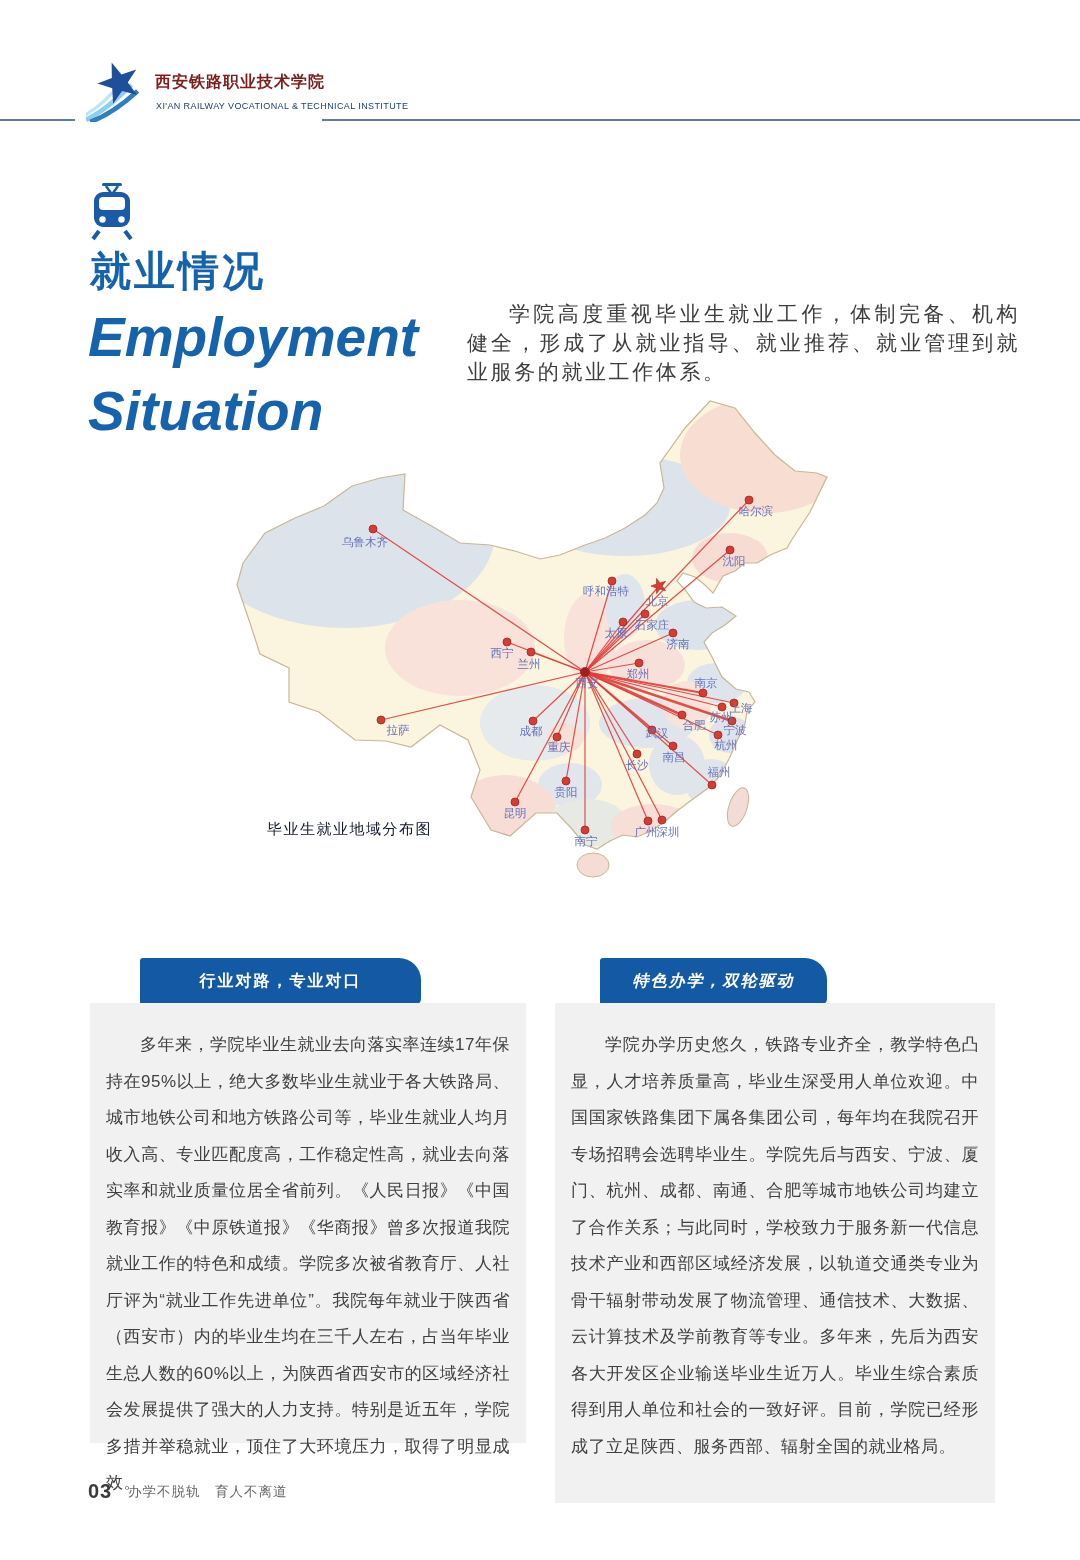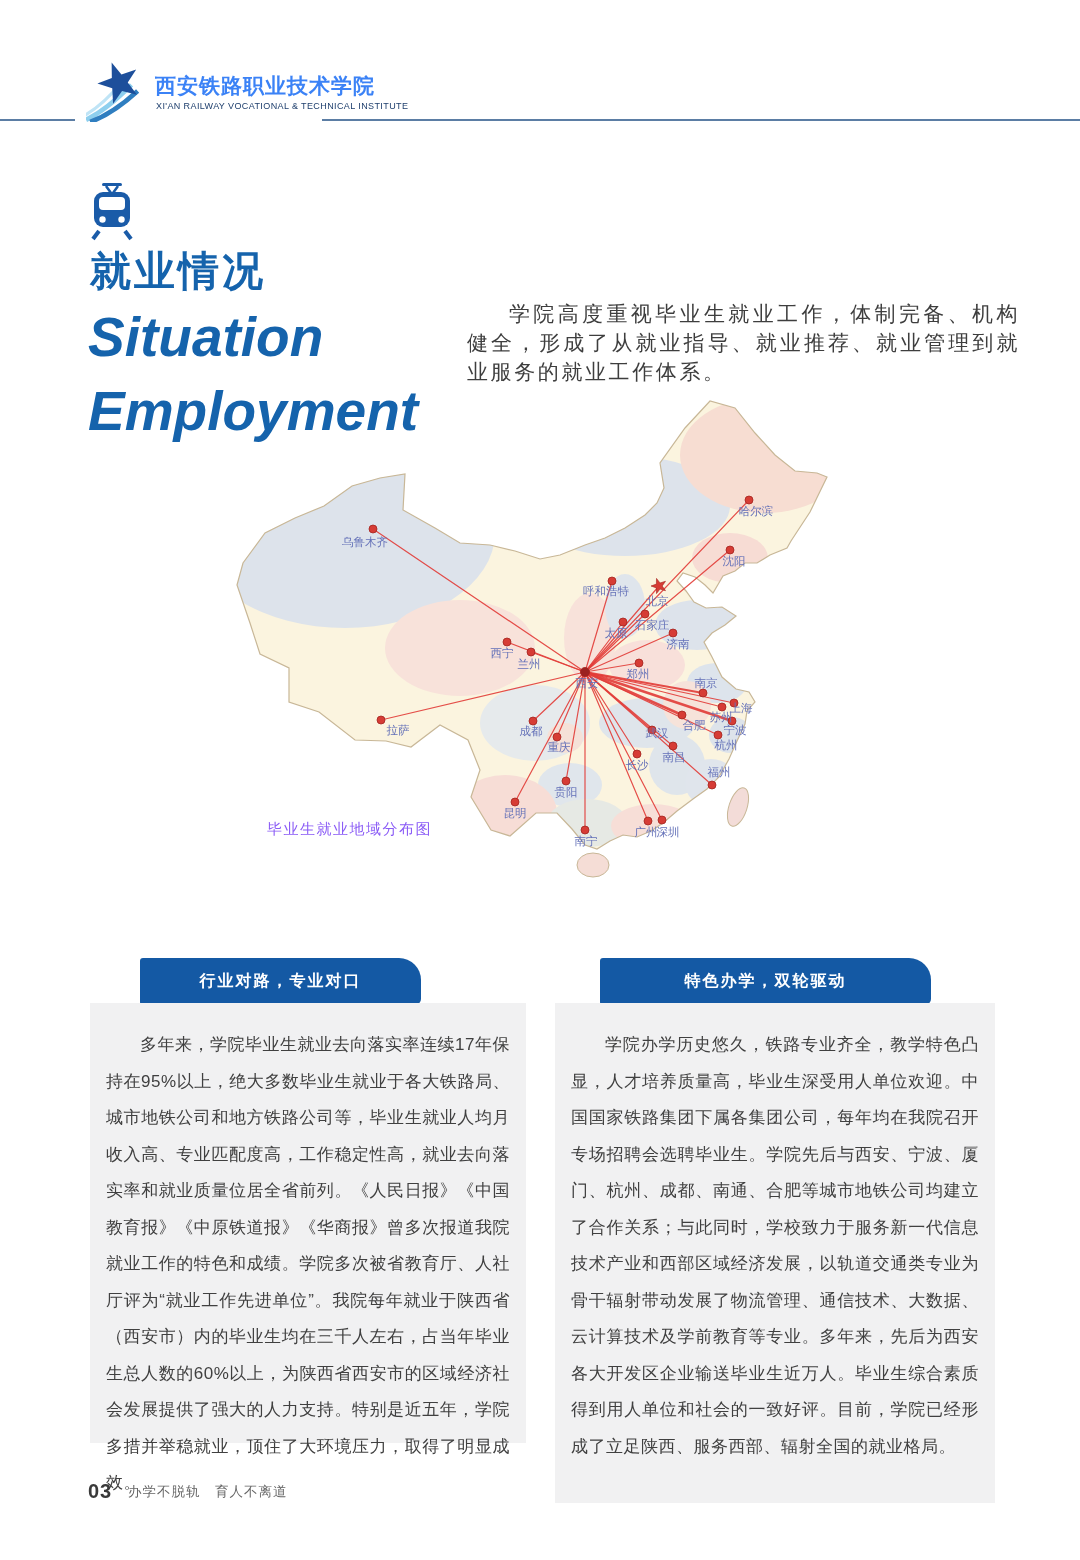--- a/index.html
+++ b/index.html
@@ -5,41 +5,41 @@
   html,body{margin:0;padding:0;background:#ffffff;}
   .page{position:relative;width:1080px;height:1560px;background:#ffffff;overflow:hidden;
         font-family:"Liberation Sans","DejaVu Sans",sans-serif;}
   .abs{position:absolute;}
 
   
   .rule{position:absolute;top:119px;height:2px;background:#5b7da4;}
   .rule-left{left:0;width:75px;}
   .rule-right{left:322px;width:758px;}
   .logo-cn{position:absolute;left:155px;top:72px;font-family:"DejaVu Serif","Liberation Serif",serif;
-           font-weight:bold;font-size:21px;letter-spacing:1px;color:#3b82f6;text-align:center;}
+           font-weight:bold;font-size:16px;letter-spacing:1px;color:#7f1d1d;text-align:center;}
   .logo-en{position:absolute;left:156px;top:101px;font-size:9px;letter-spacing:.4px;color:#20406e;}
 
   
   .h-cn{position:absolute;left:90px;top:244px;font-size:41px;letter-spacing:3px;color:#1563ac;font-weight:600;}
   .h-en{position:absolute;left:88px;top:300px;font-size:55px;line-height:74px;color:#1563ac;
         font-style:italic;font-weight:bold;letter-spacing:0;}
   .intro{position:absolute;left:455px;top:287px;width:553px;font-size:21px;line-height:29px;
          letter-spacing:2.6px;color:#3e3e3e;text-align:justify;text-indent:2em;margin:12px;}
 
   
   .map-wrap{position:absolute;left:205px;top:393px;width:760px;height:525px;}
-  .map-caption{position:absolute;left:267px;top:820px;font-size:15px;letter-spacing:1.5px;color:#8b5cf6;}
+  .map-caption{position:absolute;left:267px;top:820px;font-size:15px;letter-spacing:1.5px;color:#0f172a;}
   .city-label{font-size:11.5px;fill:#6471b8;}
 
   
   .banner{position:absolute;top:958px;height:47px;background:#1459a4;color:#fff;
           display:flex;align-items:center;justify-content:center;
           font-size:16px;letter-spacing:2px;font-weight:600;border-radius:3px 22px 6px 3px;}
   .banner-left{left:140px;width:281px;}
-  .banner-right{left:600px;width:331px;}
+  .banner-right{left:600px;width:227px;font-style:italic;}
   .grey-box{position:absolute;background:#f1f1f2;}
   .box-left{left:90px;top:1003px;width:436px;height:440px;}
   .box-right{left:555px;top:1003px;width:440px;height:500px;}
   .grey-box p{margin:0;padding:24px 16px 0 16px;font-size:17px;line-height:36.5px;
               letter-spacing:.5px;color:#404040;text-align:justify;text-indent:2em;}
 
   
   .page-num{position:absolute;left:88px;top:1480px;font-size:20px;font-weight:600;color:#3a3a3a;letter-spacing:1px;text-align:right;}
   .tagline{position:absolute;left:128px;top:1483px;font-size:13.5px;color:#666;letter-spacing:1px;}
 </style>
@@ -66,22 +66,22 @@
     <rect x="4" y="9" width="36" height="35" rx="9" fill="#1a5ba8"></rect>
     <rect x="9" y="14" width="26" height="13" rx="4" fill="#ffffff"></rect>
     <circle cx="12.5" cy="36.5" r="3.2" fill="#ffffff"></circle>
     <circle cx="31.5" cy="36.5" r="3.2" fill="#ffffff"></circle>
     <path d="M9,48 L3,56" stroke="#1a5ba8" stroke-width="4"></path>
     <path d="M35,48 L41,56" stroke="#1a5ba8" stroke-width="4"></path>
   </svg>
 
   <div class="h-cn">就业情况</div>
   <div class="h-en">
+    <div>Employment</div>
     <div>Situation</div>
-    <div>Employment</div>
   </div>
 
   <p class="intro">学院高度重视毕业生就业工作，体制完备、机构健全，形成了从就业指导、就业推荐、就业管理到就业服务的就业工作体系。</p>
 
   <div class="map-wrap">
     <svg id="mapsvg" width="760" height="525" viewBox="0 0 760 525">
       <defs>
         <path id="cnpath" d="M32,192 L38,170 L60,140 L90,125 L119,113 L147,93 L175,85 L200,81 L198,117 L230,135
           L255,150 L285,152 L310,158 L335,166 L355,162 L380,152 L400,145 L420,135 L440,122 L452,110 L459,95
           L455,70 L480,35 L505,8 L530,15 L550,40 L570,62 L590,78 L612,80 L622,84 L605,119 L586,148 L582,155

